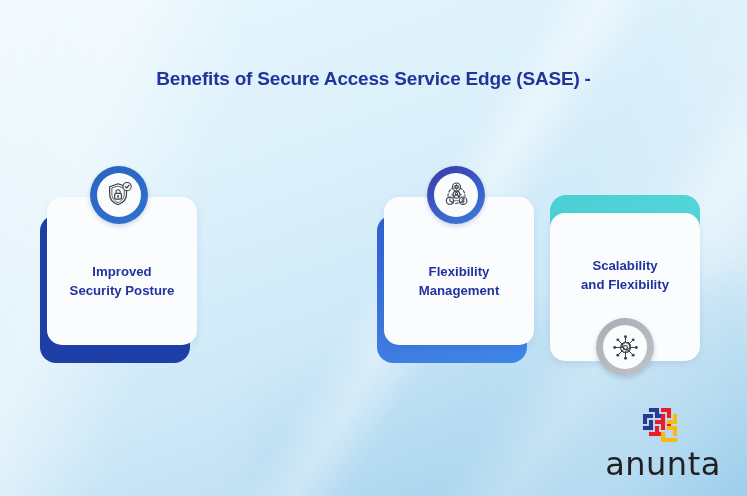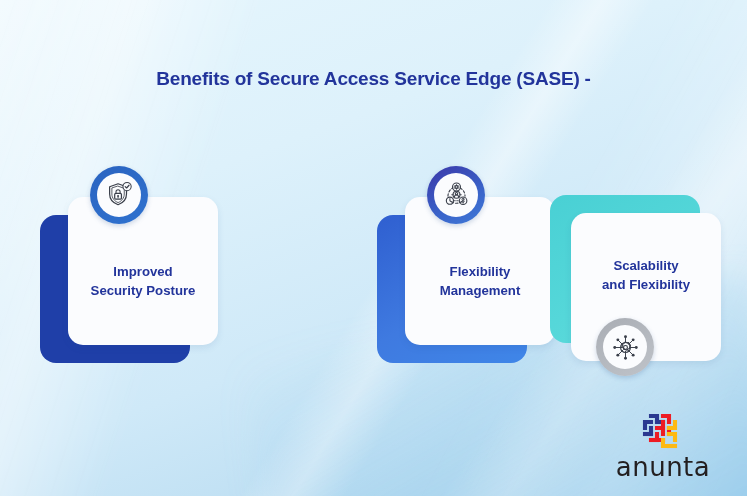--- a/index.html
+++ b/index.html
@@ -101,21 +101,20 @@
   .card-face {
     position: absolute;
     width: 150px;
     height: 148px;
     border-radius: 15px;
     background: #fbfcfe;
     box-shadow: 0 3px 7px rgba(40,80,140,0.10);
     display: flex;
     align-items: center;
     justify-content: center;
-    margin-left: 21px;
   }
   .card-1 .card-face { left: 3px; top: 0px; }
   .card-2 .card-face { left: 0px; top: 14px; }
   .card-3 .card-face { left: 3px; top: 0px; }
   .card-4 .card-face { left: 0px; top: 14px; }
 
   .card-label {
     color: #22349b;
     font-size: 13.2px;
     font-weight: bold;
@@ -166,21 +165,21 @@
     text-align: center;
   }
   .logo-mark {
     height: 40px;
     display: flex;
     align-items: center;
     justify-content: center;
   }
   .logo-text {
     font-family: "DejaVu Sans", sans-serif;
-    font-size: 26px;
+    font-size: 32px;
     letter-spacing: 0.5px;
     color: #231f20;
     line-height: 1;
     margin-top: 2px;
   }
 </style>
 </head>
 <body>
 
 <div id="infographic">

